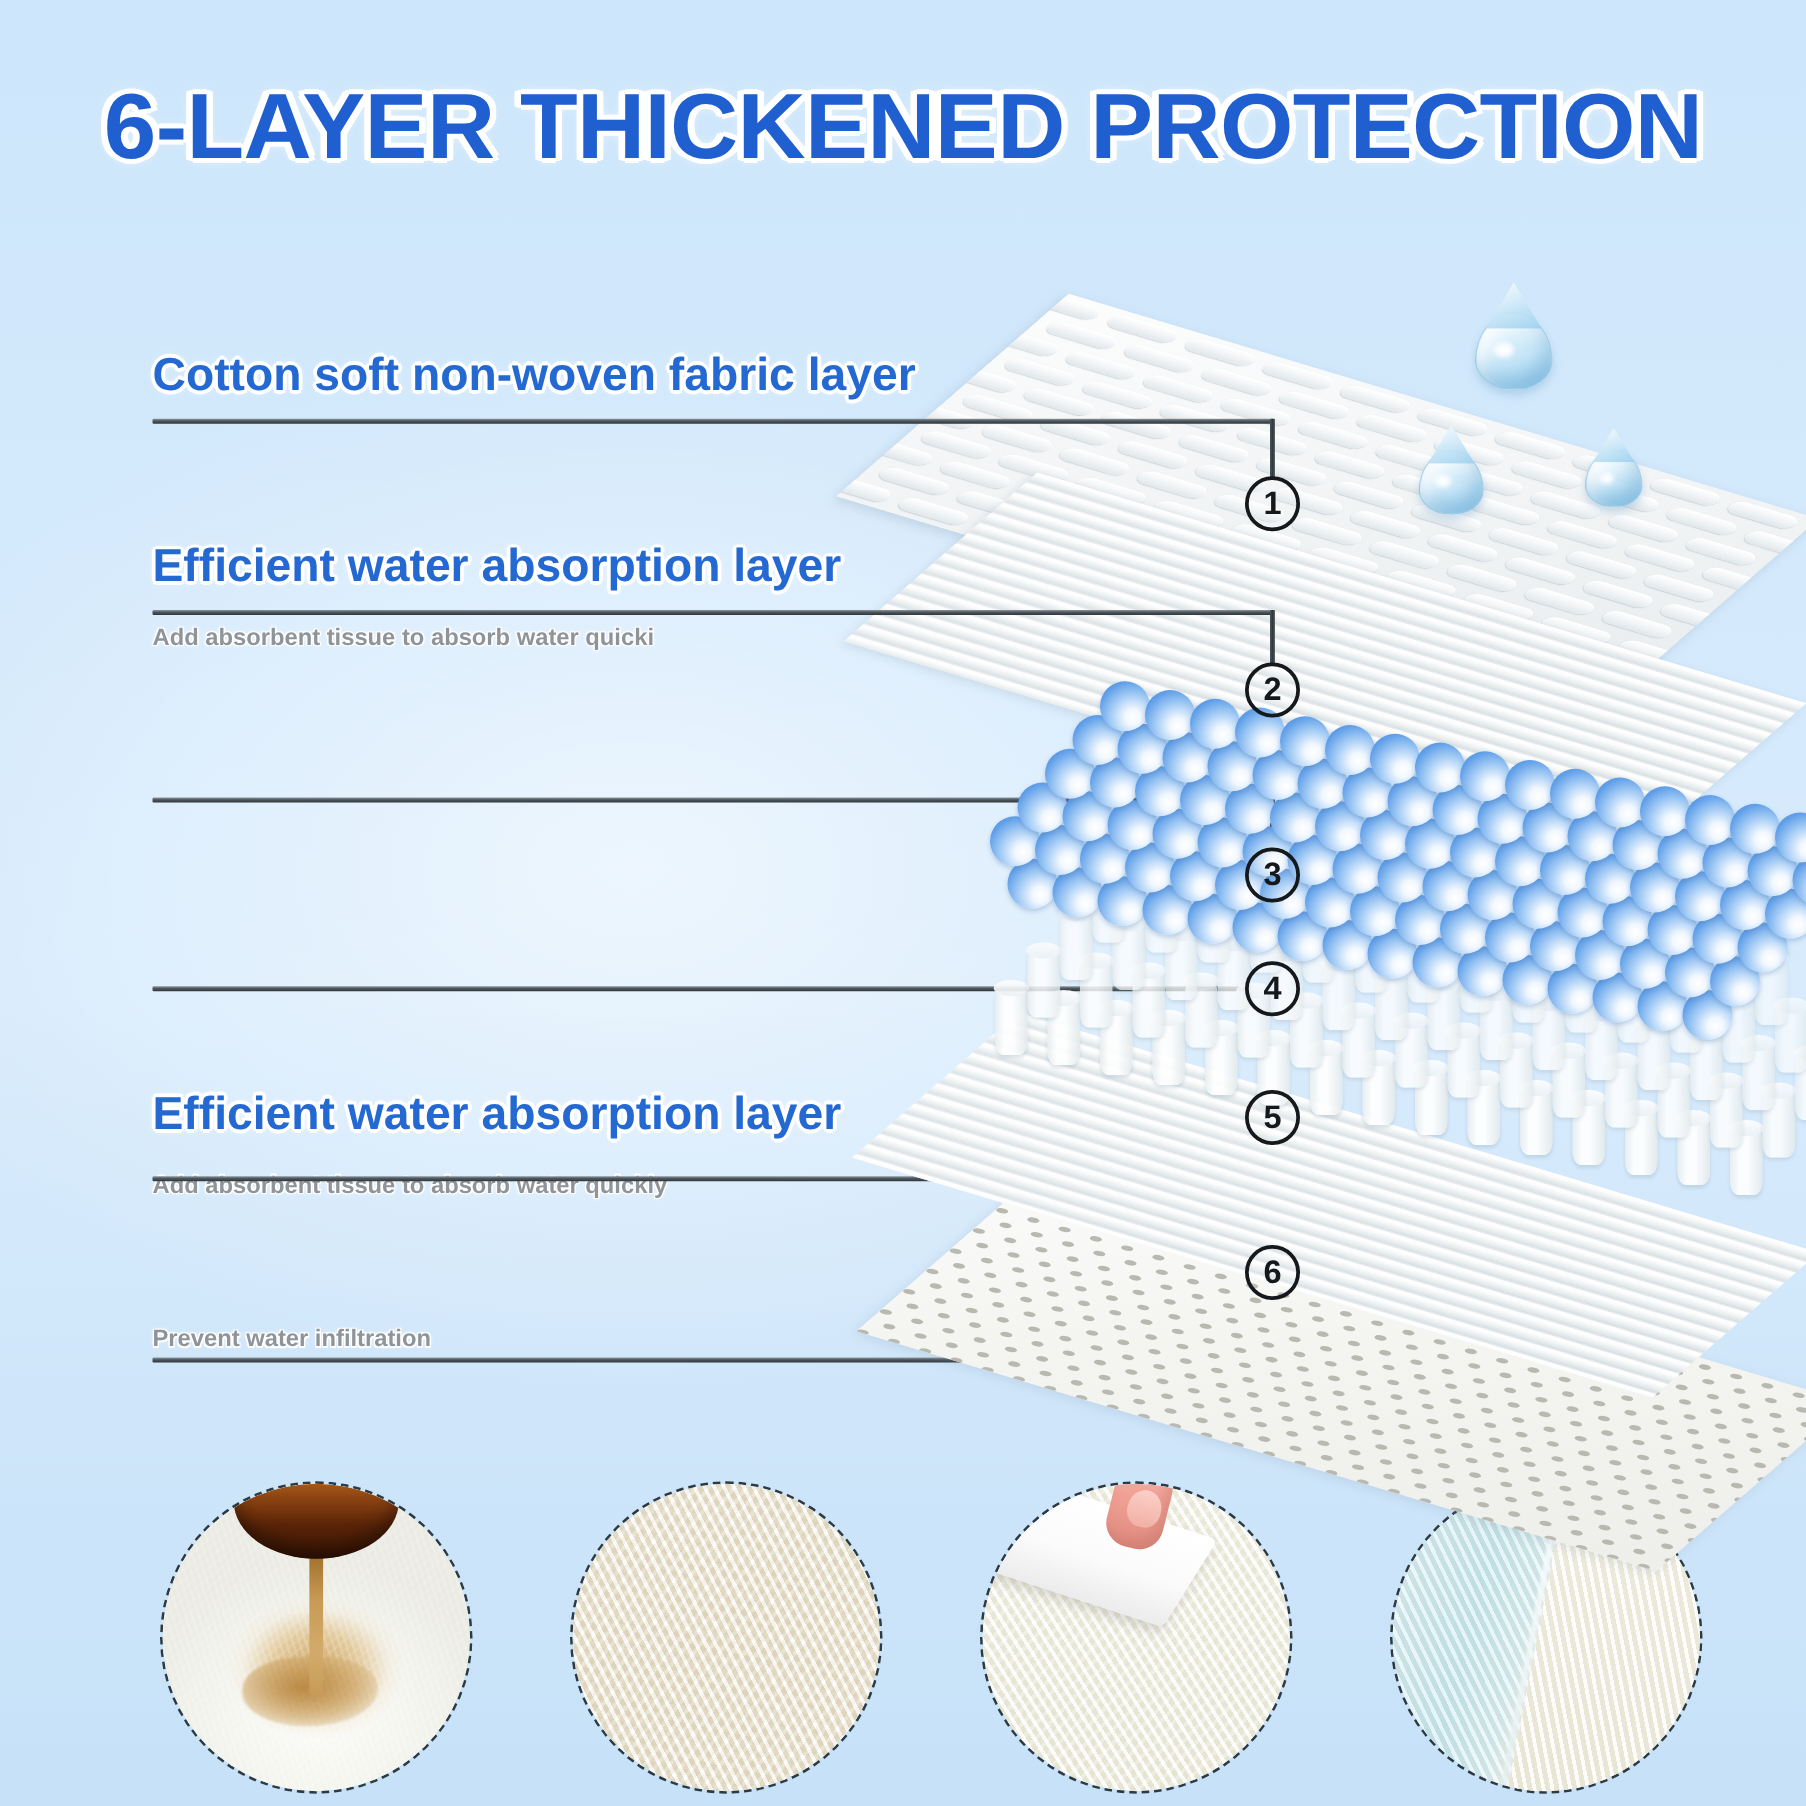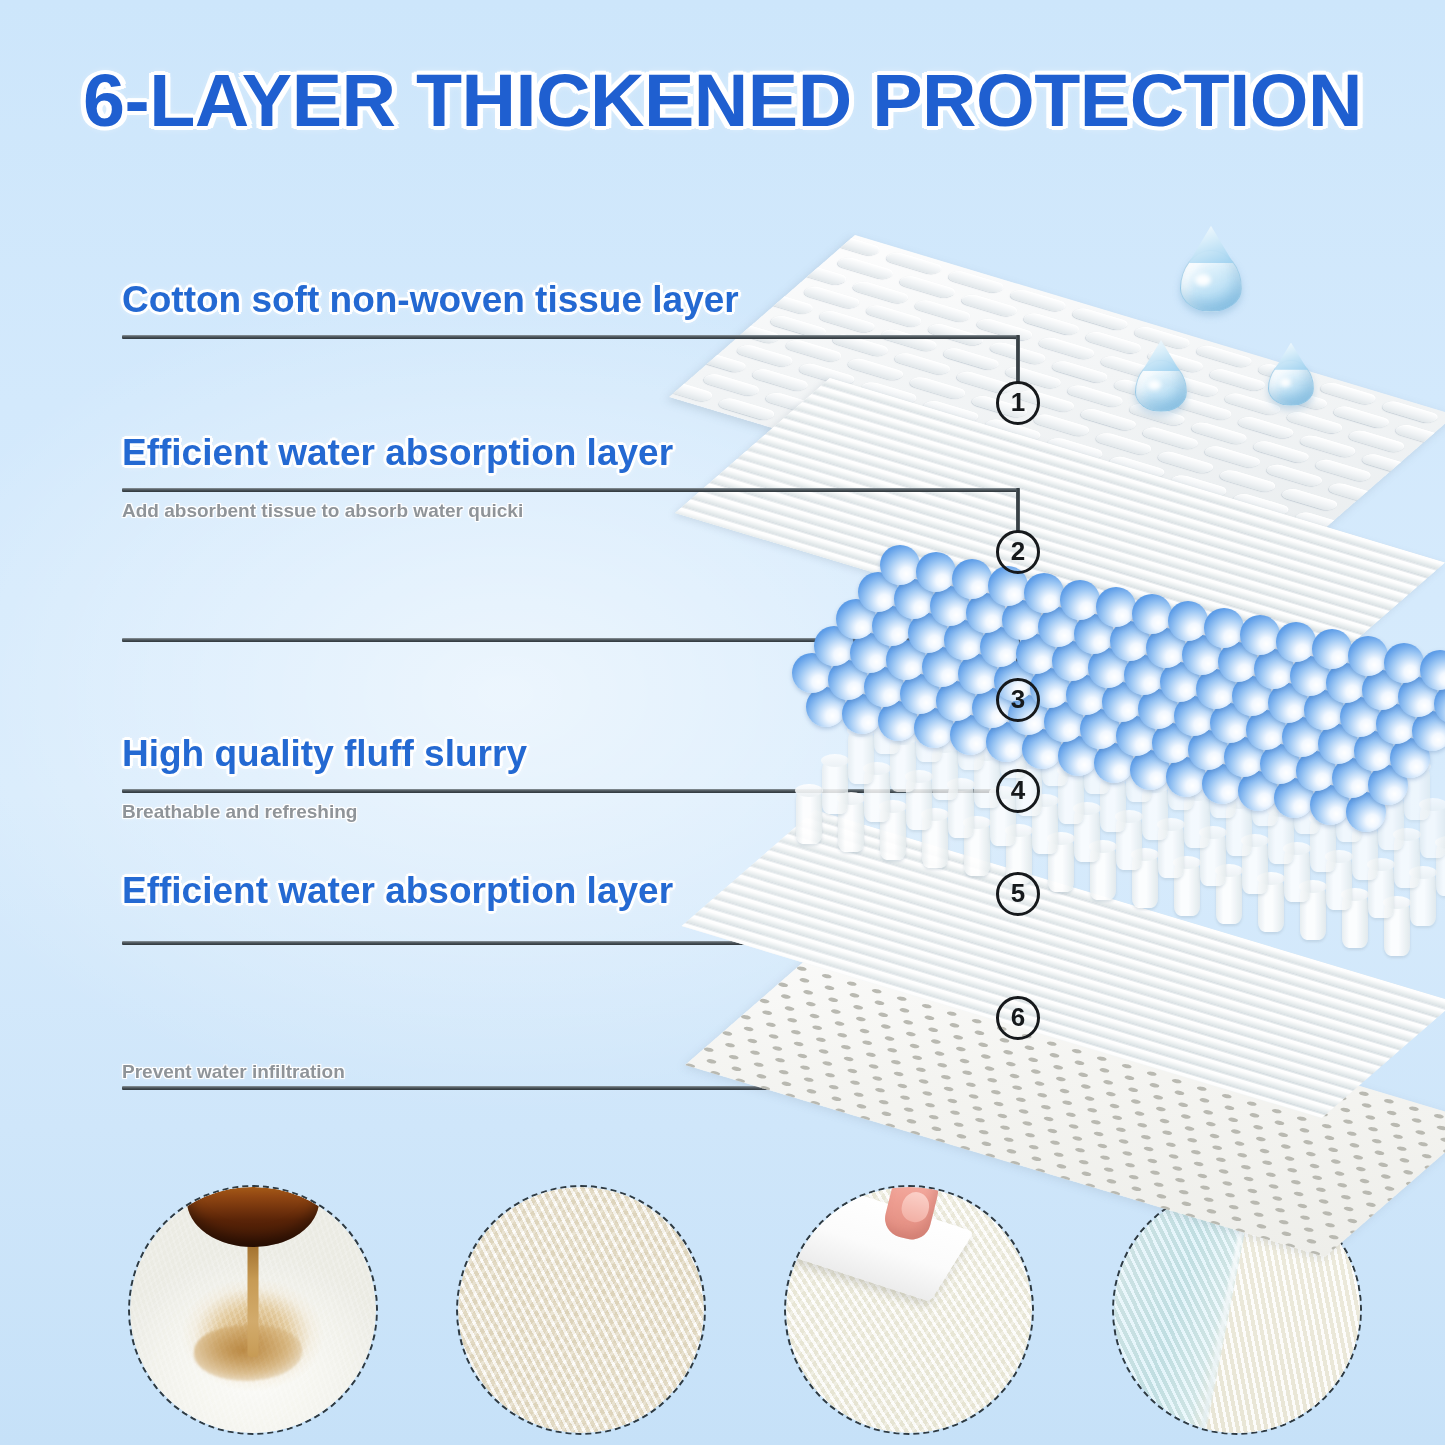--- a/index.html
+++ b/index.html
@@ -1075,21 +1075,21 @@
         <div class="dot" style="left: 500px; top: 246px;"></div>
         <div class="dot" style="left: 525px; top: 246px;"></div>
         <div class="dot" style="left: 550px; top: 246px;"></div>
         <div class="dot" style="left: 575px; top: 246px;"></div>
         <div class="dot" style="left: 600px; top: 246px;"></div>
         <div class="dot" style="left: 625px; top: 246px;"></div>
       </div>
   </div>
 
   <div class="layer-block" style="top:281px;">
-    <div class="layer-head">Cotton soft non-woven tissue layer</div>
+    <div class="layer-head">Cotton soft non-woven fabric layer</div>
   </div>
   <div class="h-line" style="left:122px; top:335px; width:898px;"></div>
   <div class="v-line" style="left:1016px; top:335px; height:48px;"></div>
   <div class="num-circle" style="left:996px; top:381px;">
     <span>1</span>
   </div>
 
   <div class="layer-block" style="top:434px;">
     <div class="layer-head">Efficient water absorption layer</div>
     <div class="layer-sub" style="margin-top:30px;">Add absorbent tissue to absorb water quicki</div>
@@ -1099,31 +1099,28 @@
   <div class="num-circle" style="left:996px; top:530px;">
     <span>2</span>
   </div>
 
   <div class="h-line" style="left:122px; top:638px; width:898px;"></div>
   <div class="v-line" style="left:1016px; top:638px; height:42px;"></div>
   <div class="num-circle" style="left:996px; top:678px;">
     <span>3</span>
   </div>
 
-  <div class="layer-block" style="top:735px;">
-    <div class="layer-head">High quality fluff slurry</div>
-    <div class="layer-sub" style="margin-top:30px;">Breathable and refreshing</div>
-  </div>
   <div class="h-line" style="left:122px; top:789px; width:876px;"></div>
   <div class="num-circle" style="left:996px; top:769px;">
     <span>4</span>
   </div>
 
   <div class="layer-block" style="top:872px;">
     <div class="layer-head">Efficient water absorption layer</div>
+    <div class="layer-sub" style="margin-top:30px;">Add absorbent tissue to absorb water quickly</div>
   </div>
   <div class="h-line" style="left:122px; top:941px; width:898px;"></div>
   <div class="v-line" style="left:1016px; top:914px; height:29px;"></div>
   <div class="num-circle" style="left:996px; top:872px;">
     <span>5</span>
   </div>
 
   <div class="layer-block" style="top:1032px;">
     <div class="layer-sub" style="margin-top:30px;">Prevent water infiltration</div>
   </div>

